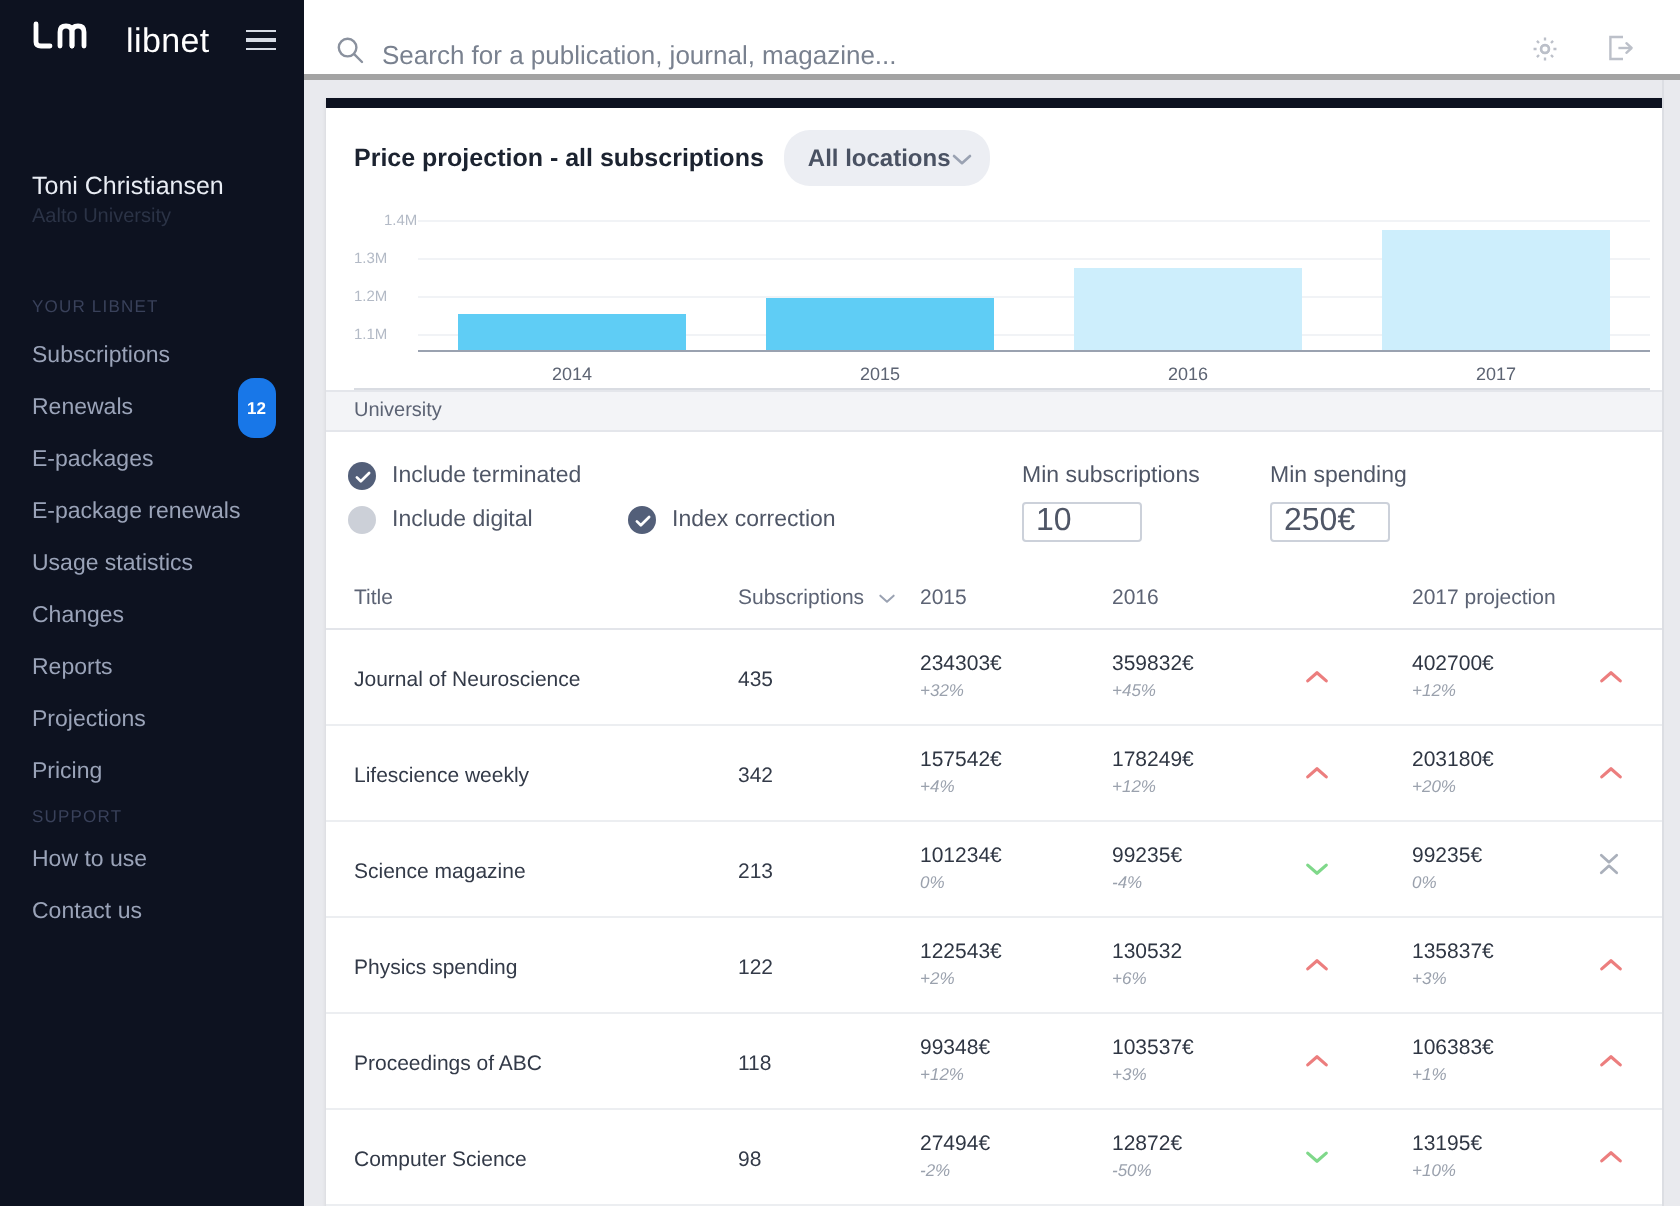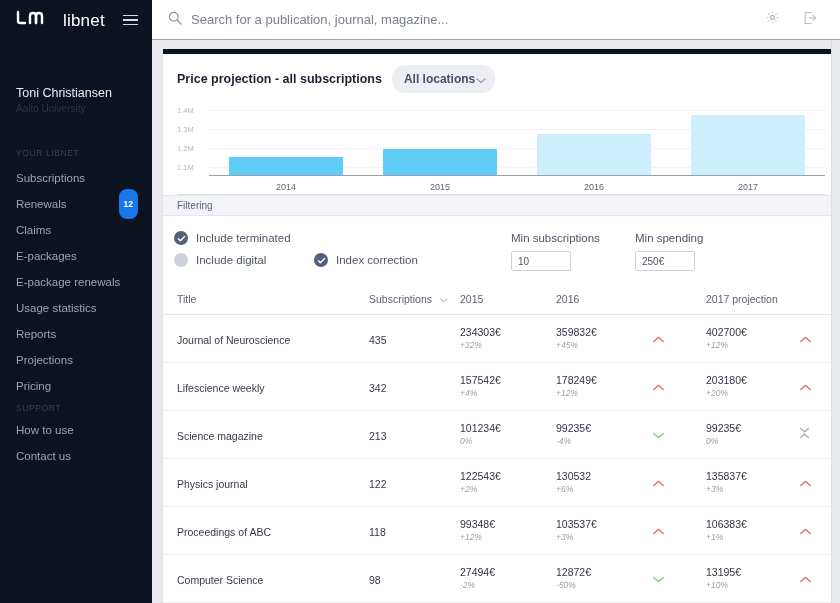--- a/index.html
+++ b/index.html
@@ -60,23 +60,23 @@
 
   
   .main {
     flex: 1 1 auto; height: 603px;
     display: flex; flex-direction: column;
     background: #e9eaee;
     position: relative;
   }
   .topbar {
     height: 40px; background: #ffffff;
-    display: flex; align-items: center;
+    display: flex; align-items: flex-end;
     padding: 0 14px 0 16px;
-    border-bottom: 1px solid #a3a3a3;
+    border-bottom: 3px solid #a3a3a3;
     flex: 0 0 40px;
   }
   .search-wrap { display: flex; align-items: center; gap: 9px; flex: 1 1 auto; }
   .search-input {
     border: none; outline: none; background: transparent;
     font-size: 13px; color: #6b7382;
     font-family: "Liberation Sans", sans-serif;
     width: 100%;
   }
   .search-input::placeholder { color: #79818f; }
@@ -167,21 +167,21 @@
   .cbox.on { background: #535f79; }
   .cbox.off { background: #ccd0d8; }
   .cbox svg { display: block; }
   .checkrow .lbl { font-size: 11.5px; color: #4f5666; }
   .checkcol.second { width: 185px; }
   .numcol { width: 112px; }
   .numcol .cap { font-size: 11.5px; color: #4f5666; display: block; margin-bottom: 7px; }
   .numinput {
     width: 60px; height: 20px;
     border: 1px solid #ccd1da; border-radius: 2px;
-    font-size: 10px; color: #4f5666;
+    font-size: 16px; color: #4f5666;
     padding: 0 6px; outline: none;
     font-family: "Liberation Sans", sans-serif;
     background: #fff;
   }
 
   
   .table { width: 100%; border-collapse: collapse; }
   .table thead th {
     font-size: 10.5px; font-weight: normal; color: #5c6374;
     text-align: left; padding: 10px 0 9px 0;
@@ -245,30 +245,30 @@
     <div class="nav-section-label">YOUR LIBNET</div>
     <nav id="nav-main">
         <div class="nav-item">
           <span class="label">Subscriptions</span>
         </div>
         <div class="nav-item">
           <span class="label">Renewals</span>
           <span class="nav-badge" style="background: rgb(24, 119, 232);">12</span>
         </div>
         <div class="nav-item">
-          <span class="label">Claims</span>
-        </div>
-        <div class="nav-item">
           <span class="label">E-packages</span>
         </div>
         <div class="nav-item">
           <span class="label">E-package renewals</span>
         </div>
         <div class="nav-item">
           <span class="label">Usage statistics</span>
+        </div>
+        <div class="nav-item">
+          <span class="label">Changes</span>
         </div>
         <div class="nav-item">
           <span class="label">Reports</span>
         </div>
         <div class="nav-item">
           <span class="label">Projections</span>
         </div>
         <div class="nav-item">
           <span class="label">Pricing</span>
         </div>
@@ -329,21 +329,21 @@
               <svg width="10" height="6" viewBox="0 0 10 6">
                 <path d="M1 1l4 3.6L9 1" stroke="#9aa2b2" stroke-width="1.3" fill="none" stroke-linecap="round" stroke-linejoin="round"></path>
               </svg>
             </span>
           </div>
         </div>
 
         <div class="chart-area">
           <div class="gridlines" id="chart-grid">
               <div class="gridline" style="top: 10.2564%;"></div>
-              <div class="ytick" style="top: 10.2564%;">1.4M</div>
+              <div class="ytick" style="top: 10.2564%; margin-left: 15px;">1.4M</div>
               <div class="gridline" style="top: 35.8974%;"></div>
               <div class="ytick" style="top: 35.8974%;">1.3M</div>
               <div class="gridline" style="top: 61.5385%;"></div>
               <div class="ytick" style="top: 61.5385%;">1.2M</div>
               <div class="gridline" style="top: 87.1795%;"></div>
               <div class="ytick" style="top: 87.1795%;">1.1M</div>
             </div>
           <div class="bars" id="chart-bars">
               <div class="bar-slot">
                 <div class="bar" style="height: 25.641%; background: rgb(95, 205, 245);"></div>
@@ -361,21 +361,21 @@
           <div class="axis-line"></div>
           <div class="xlabels" id="chart-xlabels">
               <div class="xlabel">2014</div>
               <div class="xlabel">2015</div>
               <div class="xlabel">2016</div>
               <div class="xlabel">2017</div>
             </div>
         </div>
         <div class="chart-bottom-rule"></div>
 
-        <div class="filter-bar">Filtering</div>
+        <div class="filter-bar">University</div>
         <div class="filter-body">
           <div class="checkcol">
             <div class="checkrow">
               <span class="cbox on">
                 <svg width="9" height="9" viewBox="0 0 10 10">
                     <path d="M1.6 5.2l2.2 2.2L8.4 2.8" stroke="#fff" stroke-width="1.5" fill="none" stroke-linecap="round" stroke-linejoin="round"></path>
                   </svg>
               </span>
               <span class="lbl">Include terminated</span>
             </div>
@@ -487,21 +487,21 @@
                 <td class="col-y3">
                   <div class="val">99235€</div>
                   <div class="pct">0%</div>
                 </td>
                 <td class="col-ar2 arrow-cell"><span class="arrow"><svg width="11" height="14" viewBox="0 0 12 14">
                       <path d="M1.8 2.2L6 6l4.2-3.8" stroke="#aab0bb" stroke-width="1.5" fill="none" stroke-linecap="round" stroke-linejoin="round"></path>
                       <path d="M1.8 11.8L6 8l4.2 3.8" stroke="#aab0bb" stroke-width="1.5" fill="none" stroke-linecap="round" stroke-linejoin="round"></path>
                     </svg></span></td>
               </tr>
               <tr>
-                <td class="col-title"><span class="cell-title">Physics journal</span></td>
+                <td class="col-title"><span class="cell-title">Physics spending</span></td>
                 <td class="col-subs"><span class="cell-num">122</span></td>
                 <td class="col-y1">
                   <div class="val">122543€</div>
                   <div class="pct">+2%</div>
                 </td>
                 <td class="col-y2">
                   <div class="val">130532</div>
                   <div class="pct">+6%</div>
                 </td>
                 <td class="col-ar1 arrow-cell"><span class="arrow"><svg width="13" height="9" viewBox="0 0 14 9">

